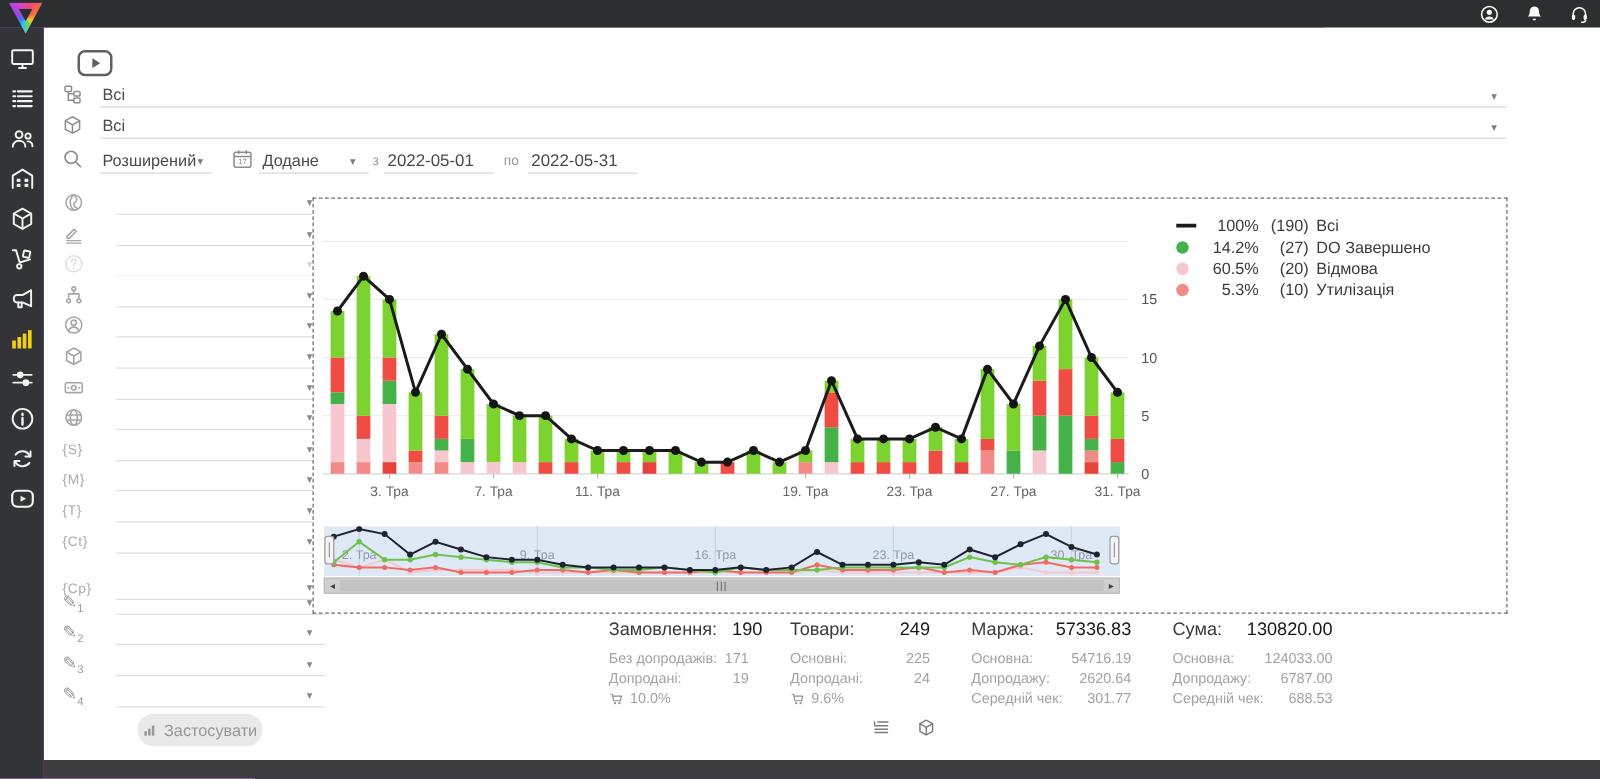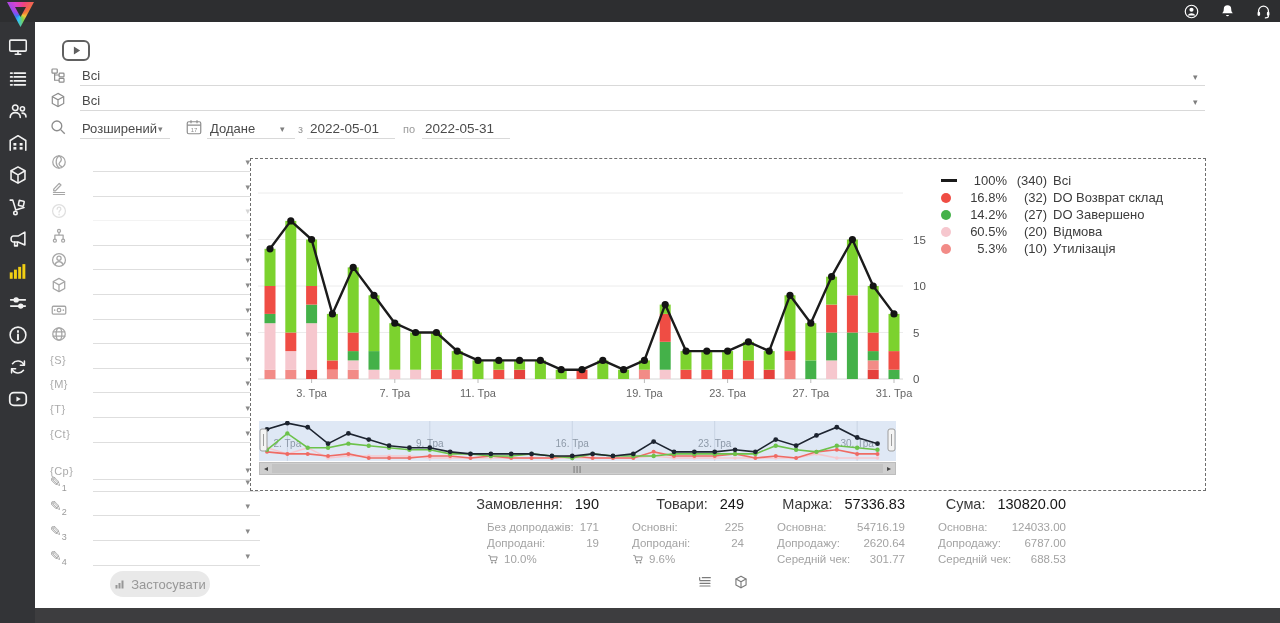--- a/index.html
+++ b/index.html
@@ -64,21 +64,21 @@
   .lg-swatch { width:22px; display:flex; justify-content:flex-start; align-items:center; }
   .lg-dot { width:10px; height:10px; border-radius:50%; }
   .lg-line { width:16px; height:3px; background:#1b1b1b; }
   .lg-pct { width:44px; text-align:right; margin-right:7px; }
   .lg-cnt { width:33px; text-align:right; margin-right:6px; }
 
   
   .stats { position:absolute; left:452px; top:474px; display:flex; gap:33px; }
   .stat-col { width:112px; }
   .stat-col.wide { width:128px; }
-  .stat-head { display:flex; justify-content:flex-end; font-size:14.5px; color:#3a3a3a; margin-bottom:7px; }
+  .stat-head { display:flex; justify-content:space-between; font-size:14.5px; color:#3a3a3a; margin-bottom:7px; }
   .stat-head b { font-weight:normal; color:#161616;margin-left:12px; }
   .stat-sub { display:flex; justify-content:space-between; font-size:11.5px; color:#a3a3a3; line-height:16px; }
   .stat-cart { display:flex; align-items:center; gap:4px; font-size:11.5px; color:#a3a3a3; line-height:16px; }
   .stat-cart svg { width:13px; height:13px; color:#8f8f8f; }
 
   .footer-toggle { position:absolute; left:662px; top:552px; display:flex; gap:20px; color:#7b7b7b; }
   .footer-toggle .fti { width:16px; height:16px; cursor:pointer; }
 
   text { font-family:"Liberation Sans","DejaVu Sans",sans-serif; }
 </style>
@@ -556,30 +556,22 @@
           <text x="552.8000000000001" y="232" font-size="11" fill="#666" text-anchor="middle">27. Тра</text>
           <line x1="636" y1="214" x2="636" y2="218" stroke="#bbb"></line>
           <text x="636" y="232" font-size="11" fill="#666" text-anchor="middle">31. Тра</text>
         </svg>
       <div class="legend" id="legend">
           <div class="lg-row">
             <span class="lg-swatch">
               <span class="lg-line"></span>
             </span>
             <span class="lg-pct">100%</span>
-            <span class="lg-cnt">(340)</span>
+            <span class="lg-cnt">(190)</span>
             <span>Всі</span>
-          </div>
-          <div class="lg-row">
-            <span class="lg-swatch">
-              <span class="lg-dot" style="background:#ef4d44"></span>
-            </span>
-            <span class="lg-pct">16.8%</span>
-            <span class="lg-cnt">(32)</span>
-            <span>DO Возврат склад</span>
           </div>
           <div class="lg-row">
             <span class="lg-swatch">
               <span class="lg-dot" style="background:#44b149"></span>
             </span>
             <span class="lg-pct">14.2%</span>
             <span class="lg-cnt">(27)</span>
             <span>DO Завершено</span>
           </div>
           <div class="lg-row">

